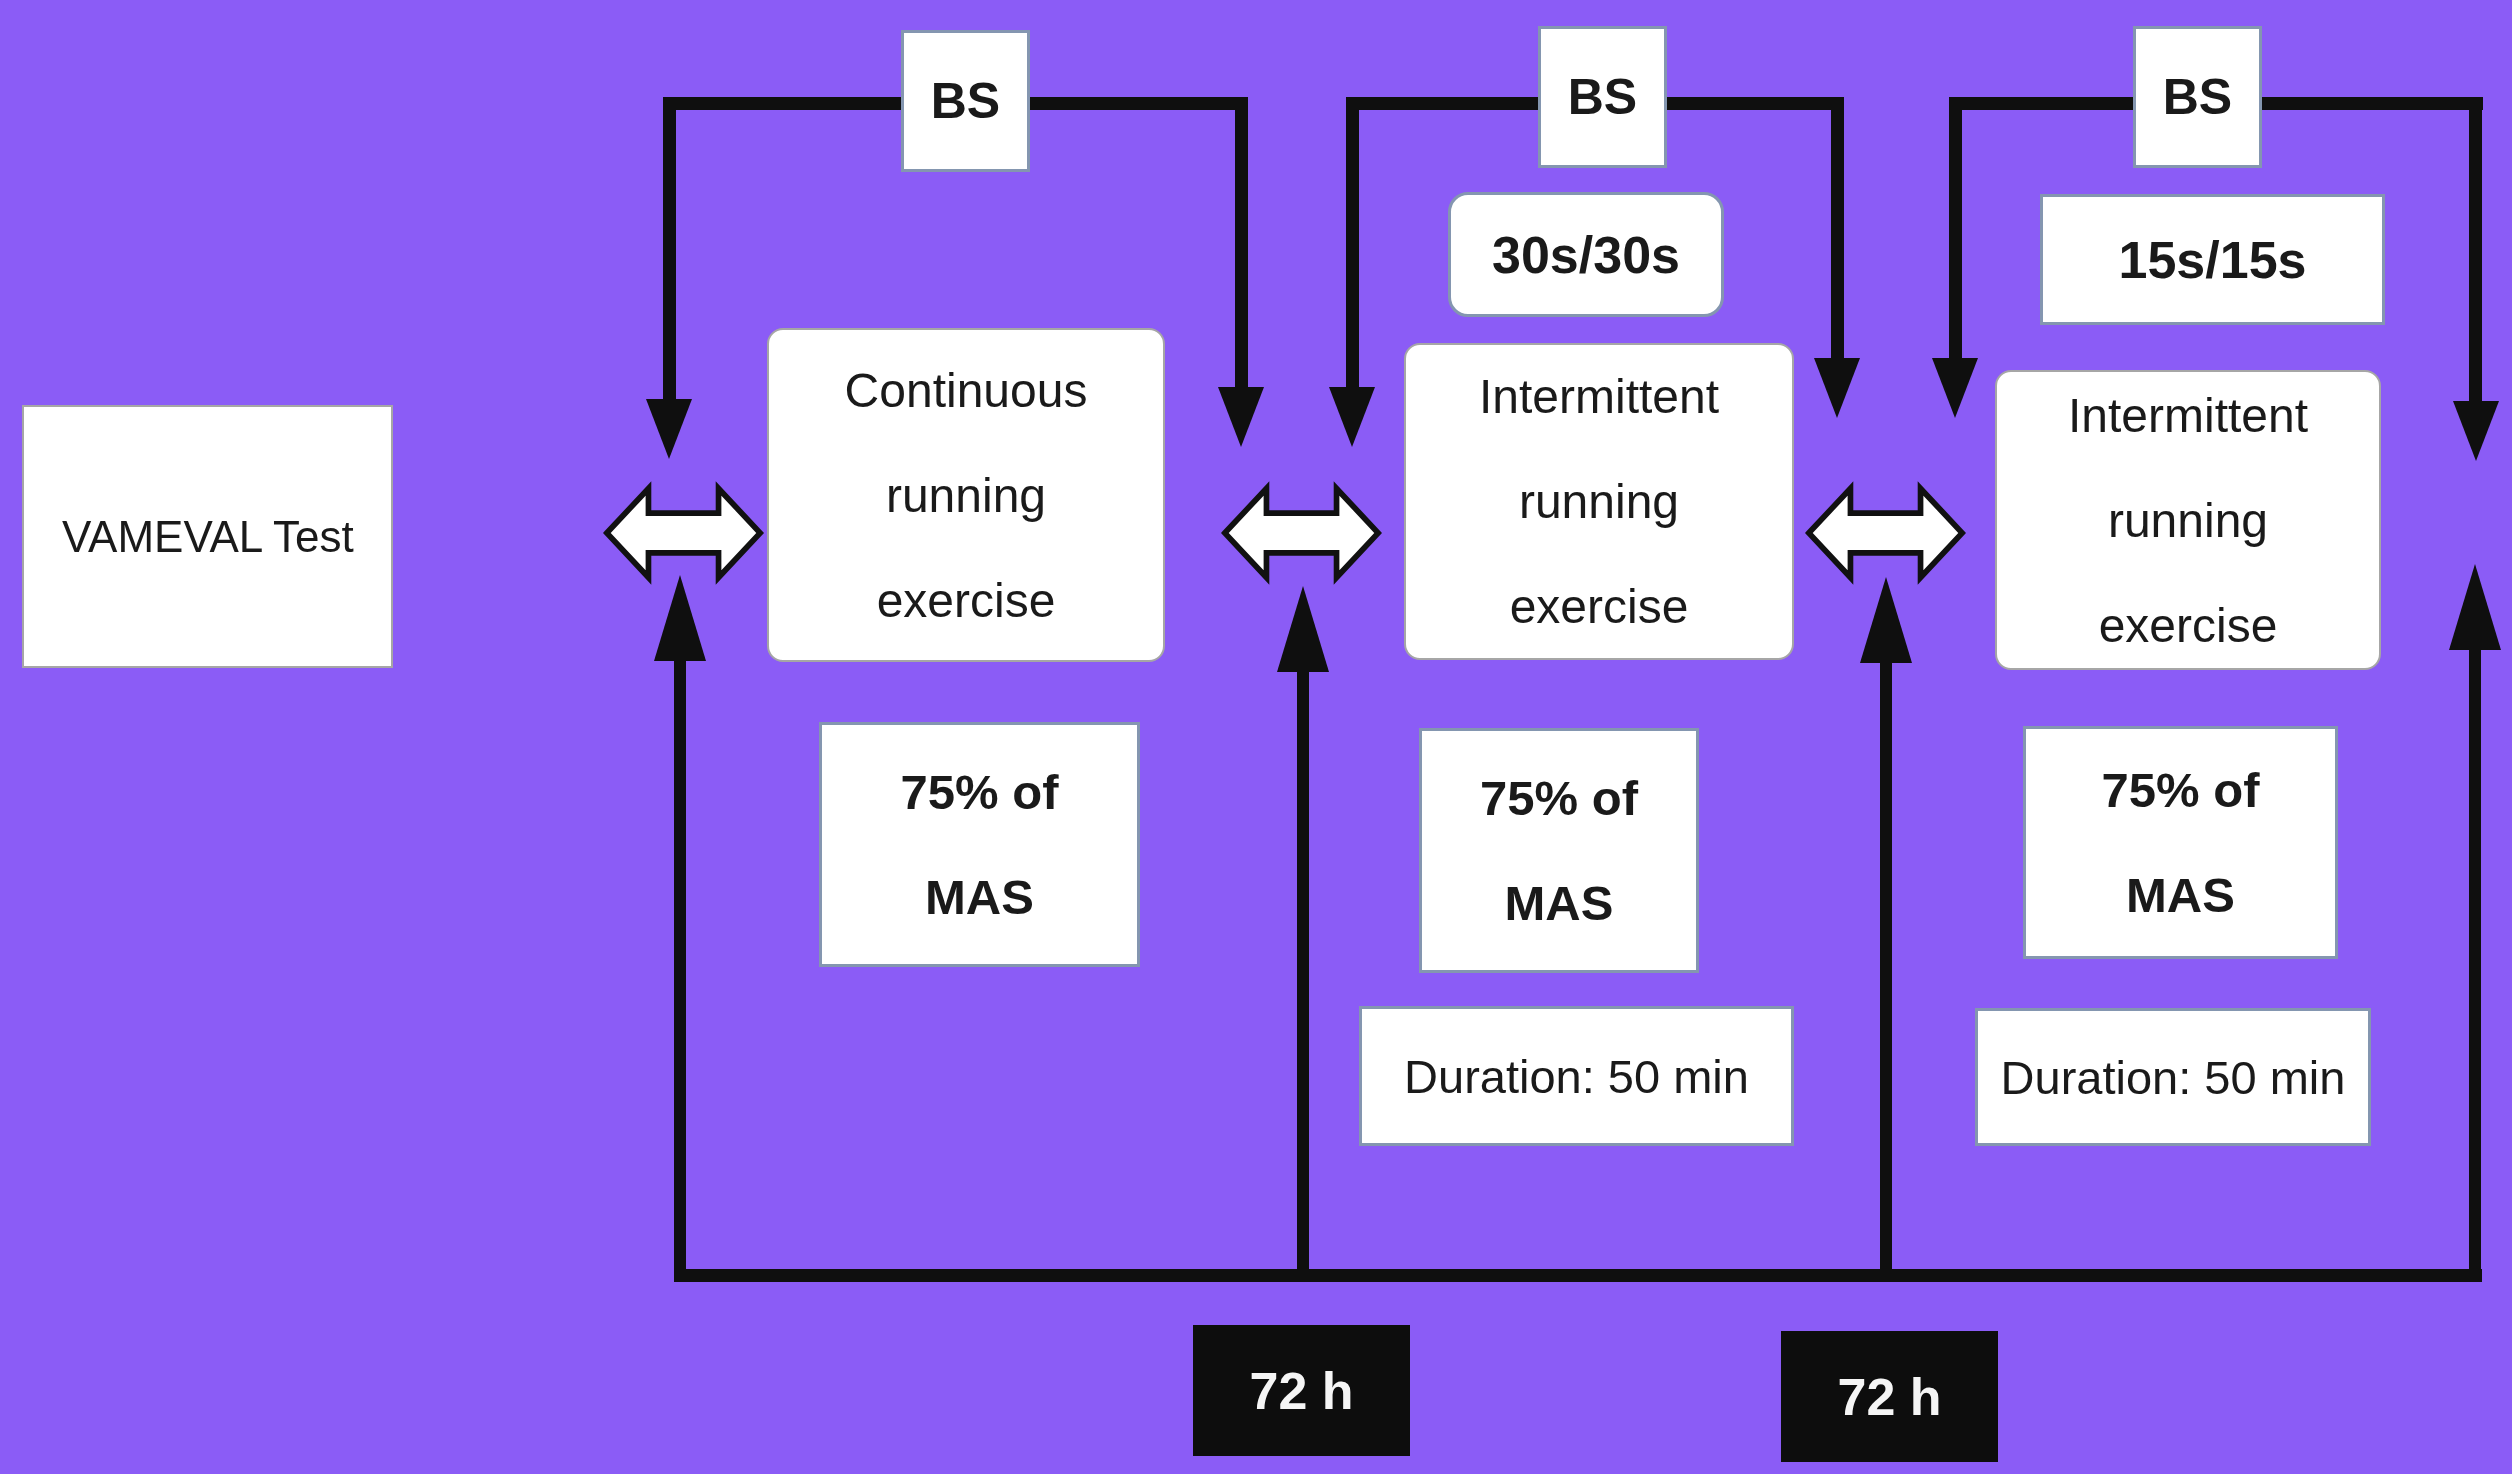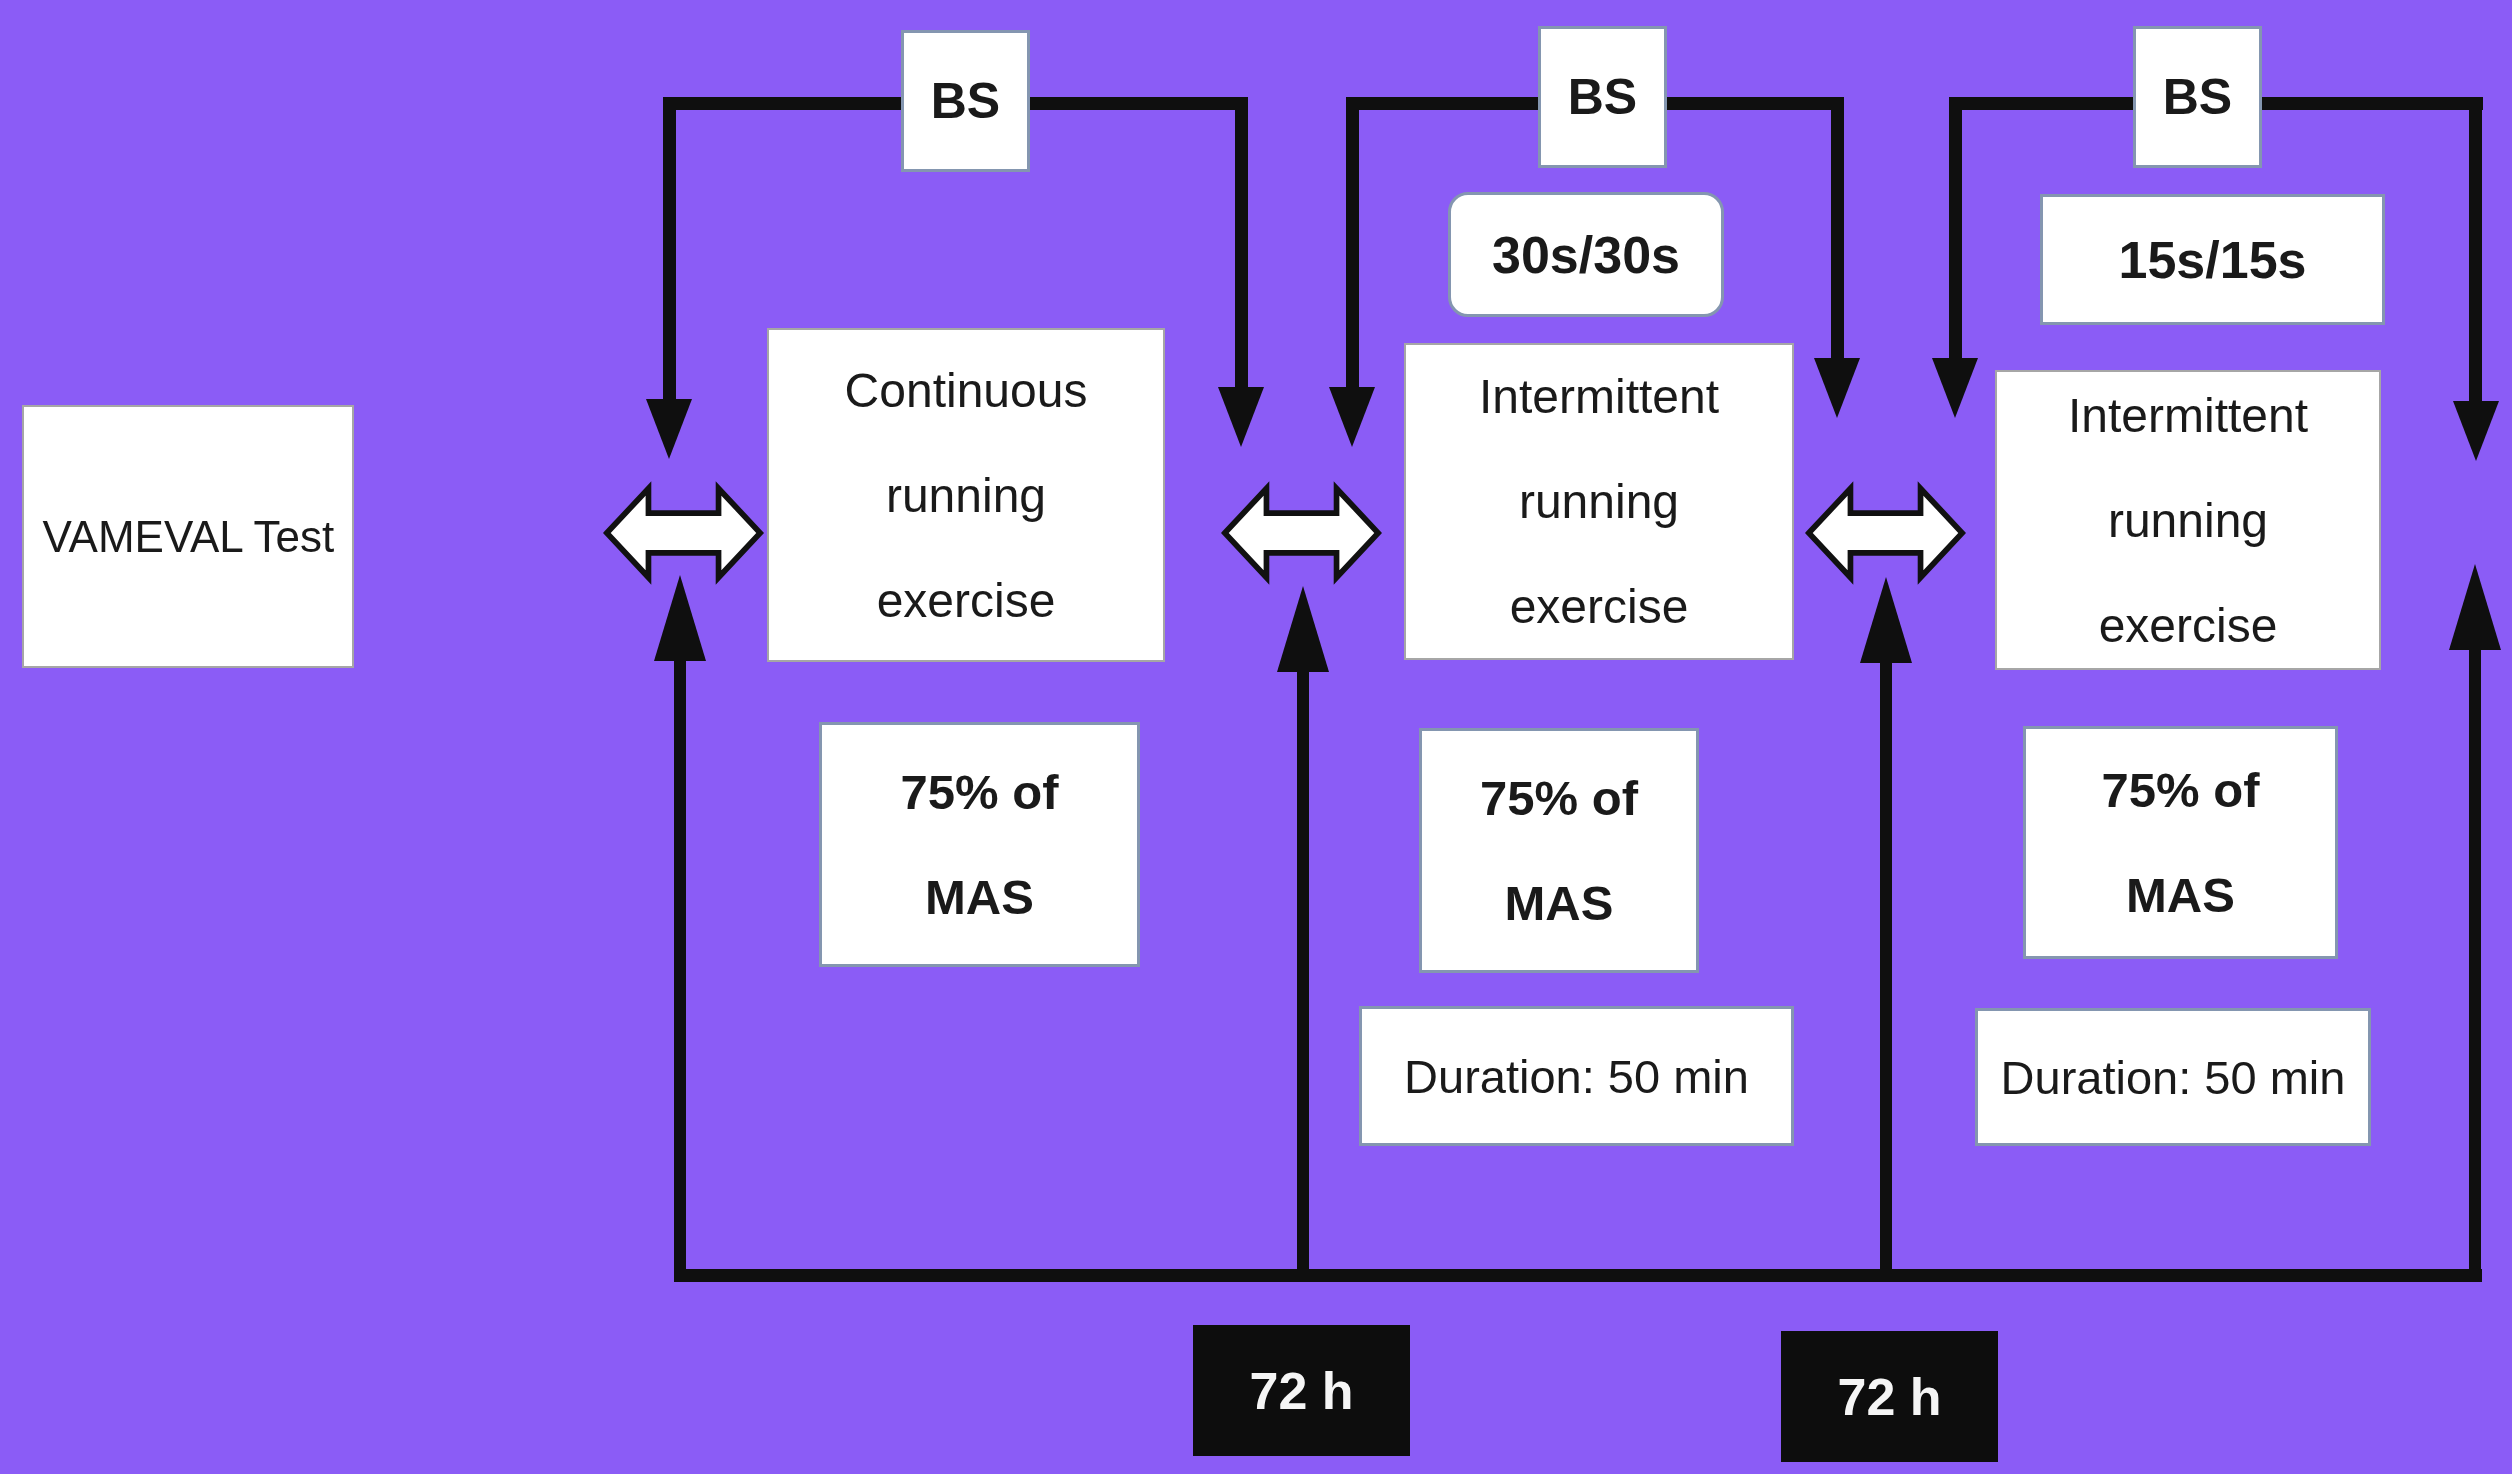--- a/index.html
+++ b/index.html
@@ -17,21 +17,21 @@
     border-left:26px solid transparent;border-right:26px solid transparent;
     border-bottom:86px solid #0f0f0f;}
   
   .box{position:absolute;background:#ffffff;display:flex;align-items:center;justify-content:center;
     text-align:center;box-sizing:border-box;}
   .gray-border{border:2.8px solid #a6a6a6;}
   .slate-border{border:3.7px solid #8496b0;}
   .bs-box{font-weight:bold;font-size:50px;z-index:5;}
   .interval-box{font-weight:bold;font-size:52px;z-index:3;}
   .test-box{font-size:44px;}
-  .exercise-box{font-size:48px;line-height:105px;flex-direction:column;}
+  .exercise-box{font-size:48px;line-height:105px;flex-direction:column;border-radius:16px;}
   .intensity-box{font-weight:bold;font-size:49px;line-height:105px;flex-direction:column;}
   .duration-box{font-size:47px;}
   .rest-box{position:absolute;background:#0d0d0d;color:#f5f5f5;font-weight:bold;font-size:52px;
     display:flex;align-items:center;justify-content:center;text-align:center;}
   .darrow{position:absolute;z-index:4;}
 </style>
 </head>
 <body>
 
 <div id="stage">
@@ -63,21 +63,21 @@
     <span>BS</span>
   </div>
 
   <div class="box slate-border interval-box" style="left:1448px;top:192px;width:276px;height:125px;border-radius:20px;">
     <span>30s/30s</span>
   </div>
   <div class="box slate-border interval-box" style="left:2040px;top:194px;width:345px;height:131px;">
     <span>15s/15s</span>
   </div>
 
-  <div class="box gray-border test-box" style="left:22.4px;top:405px;width:332px;height:263px;">
+  <div class="box gray-border test-box" style="left:22.4px;top:405px;width:371px;height:263px;">
     <span>VAMEVAL Test</span>
   </div>
 
   <div class="box gray-border exercise-box" style="left:767px;top:328px;width:398px;height:334px;">
     <span>Continuous</span>
     <span>running</span>
     <span>exercise</span>
   </div>
   <div class="box gray-border exercise-box" style="left:1404px;top:343px;width:390px;height:317px;">
     <span>Intermittent</span>

